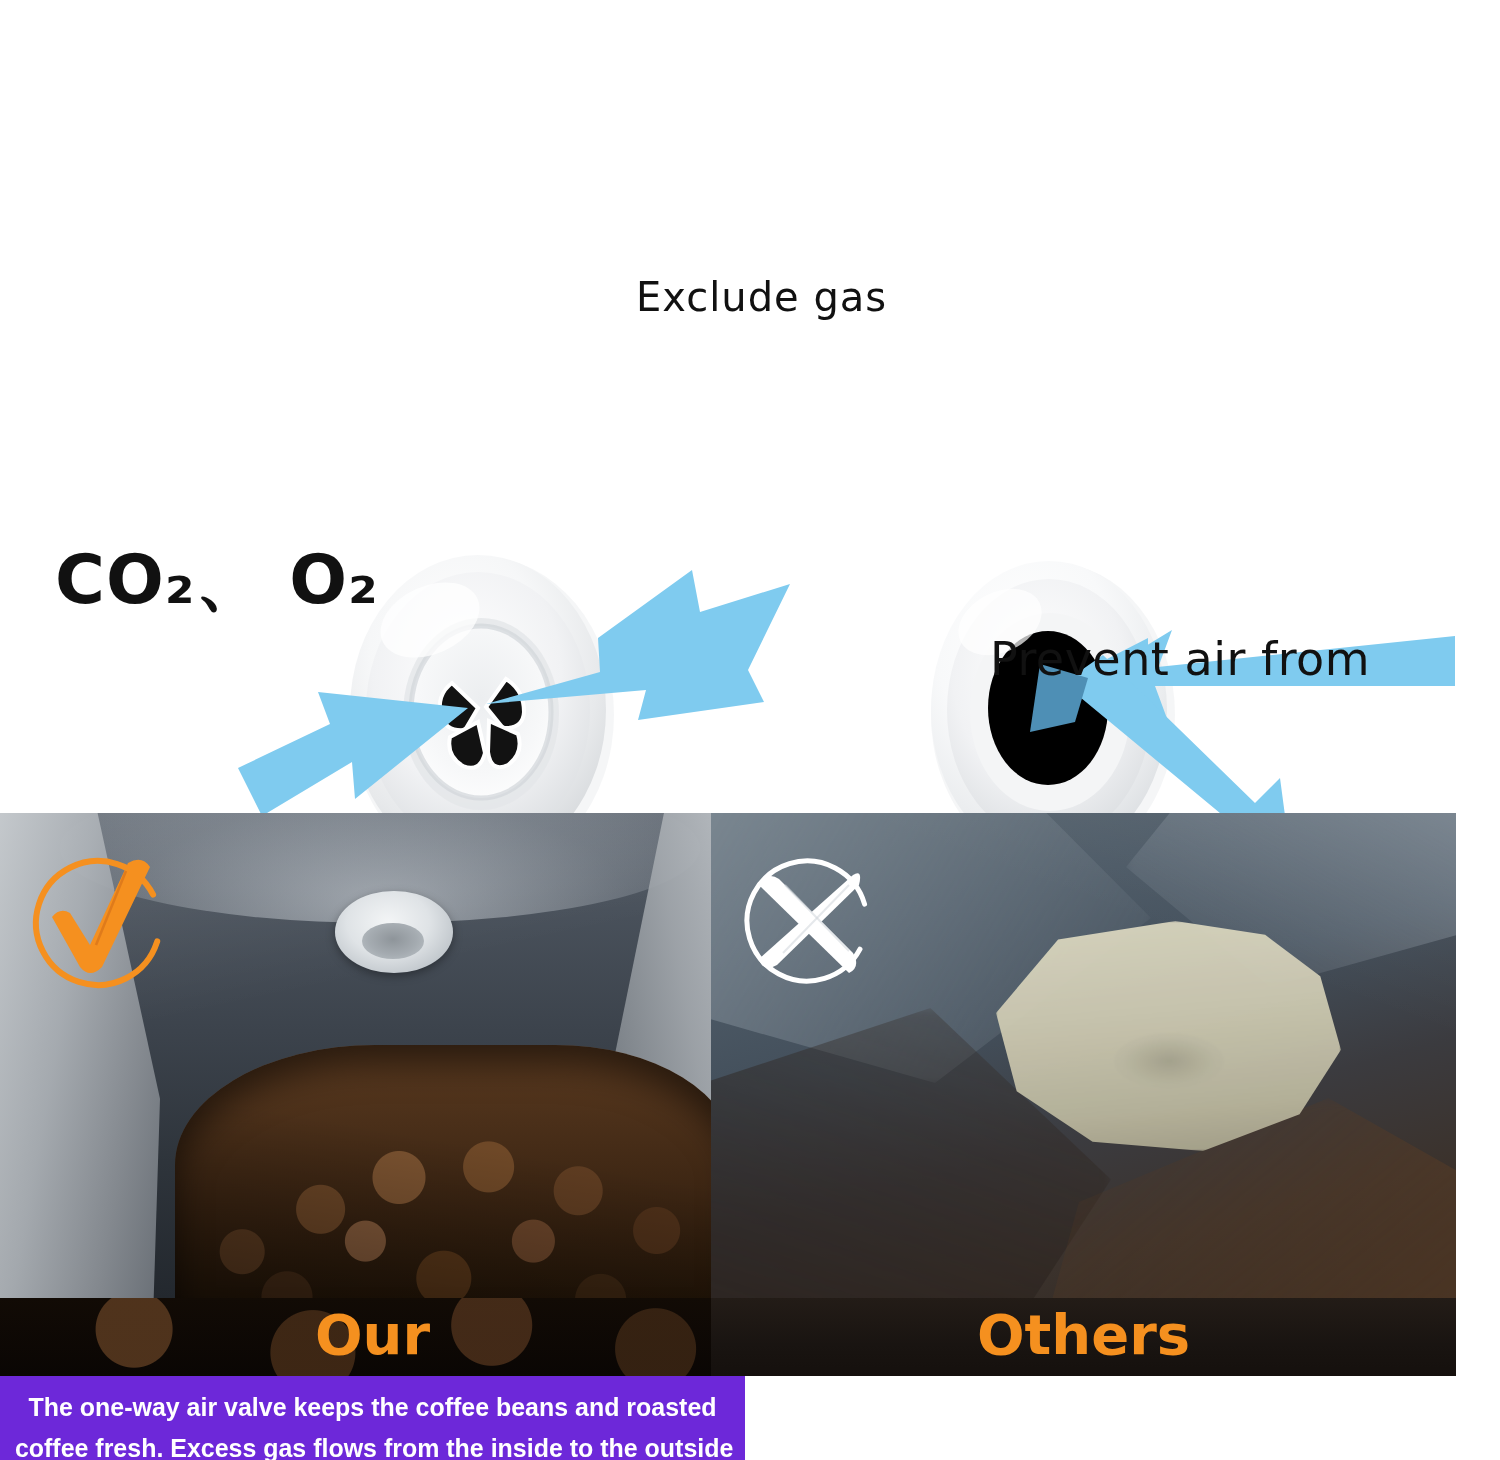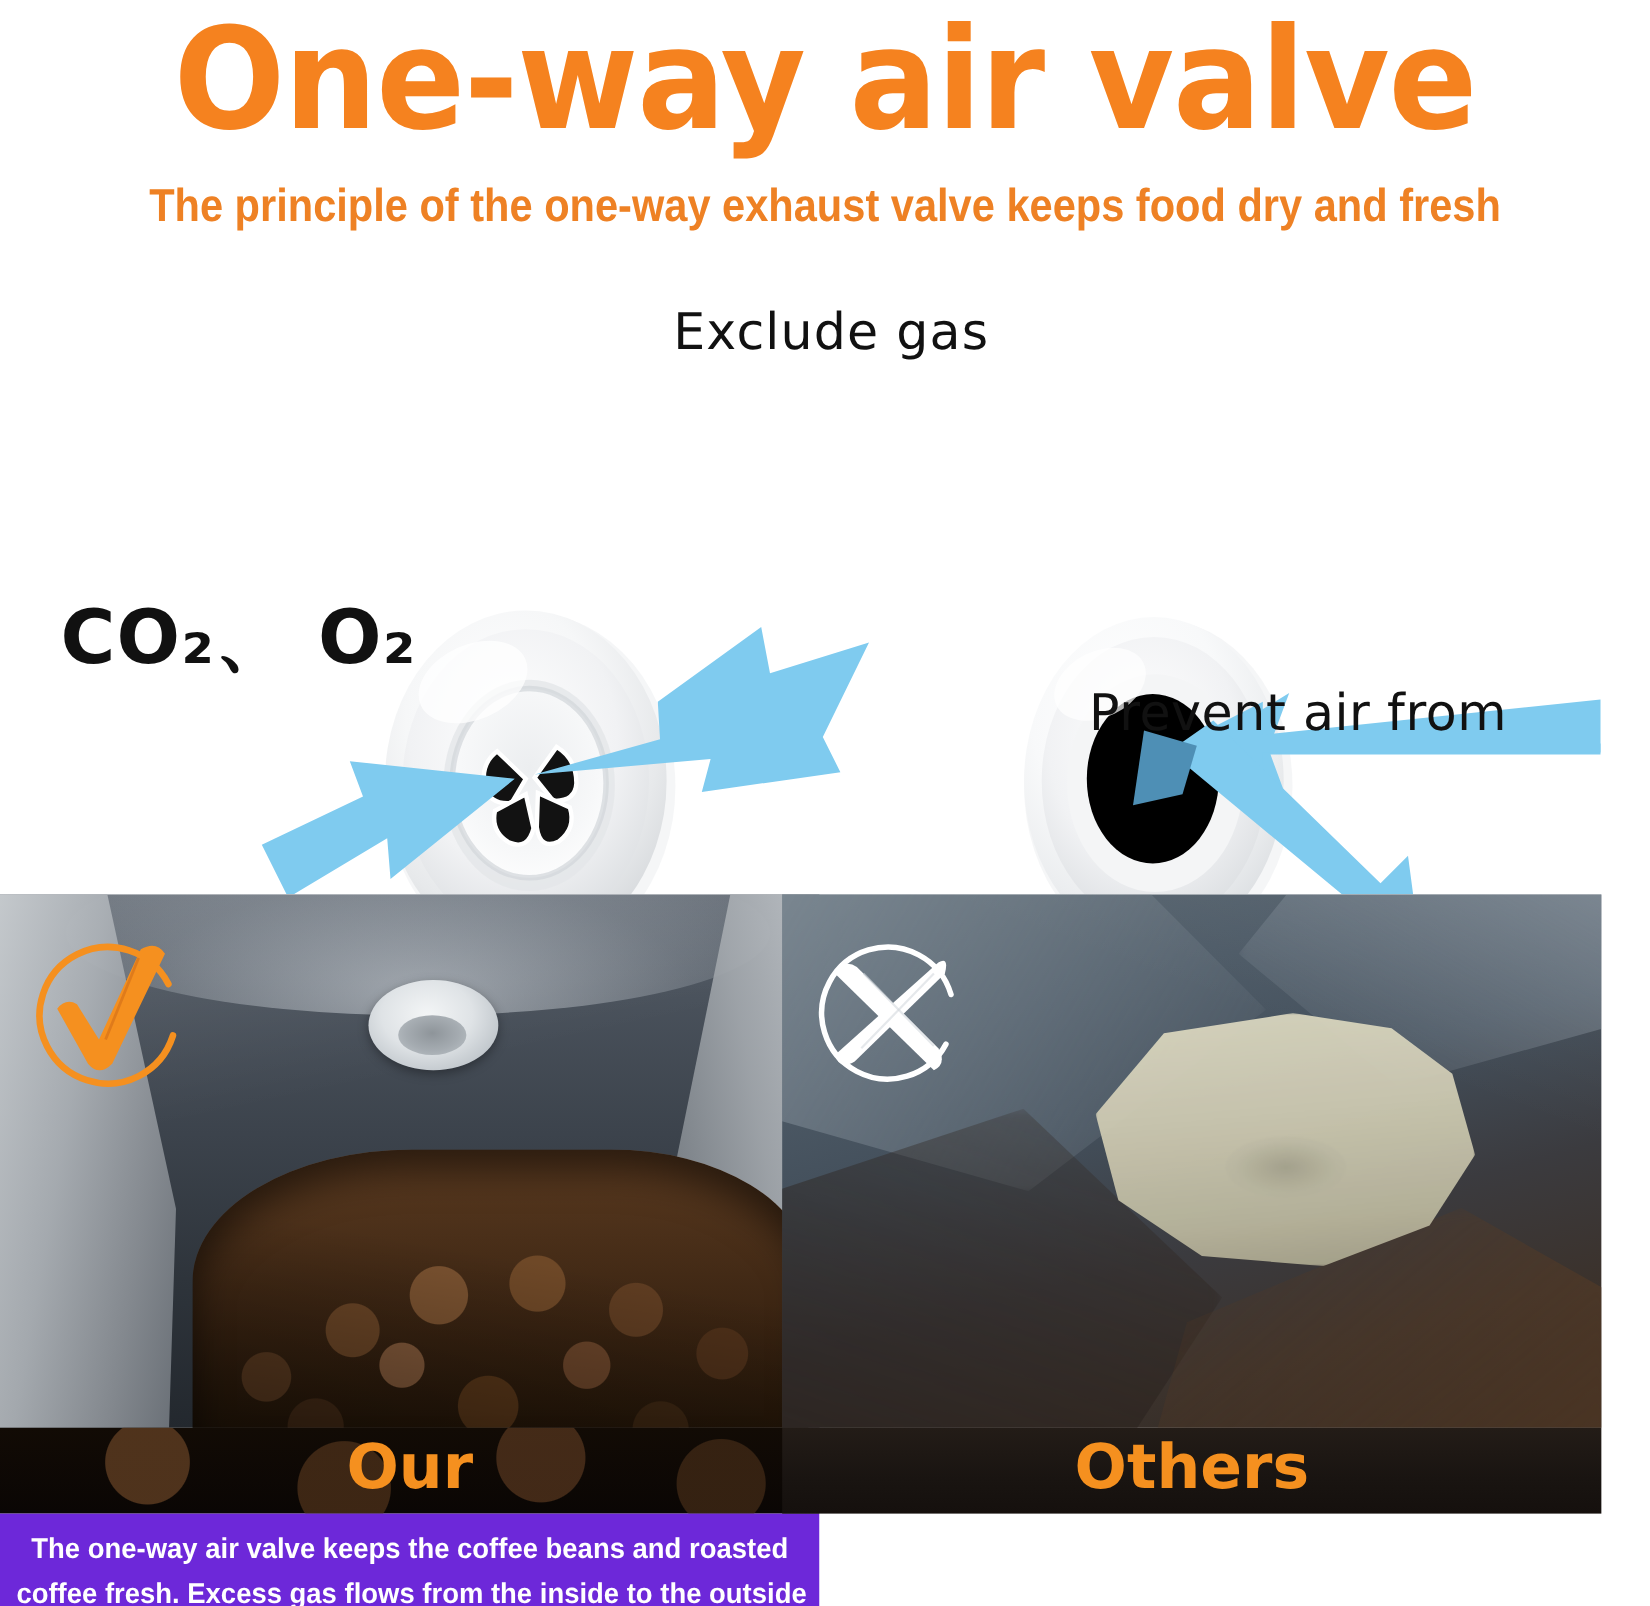--- a/index.html
+++ b/index.html
@@ -63,32 +63,32 @@
   #diagram svg { display: block; }
 
   .dlabel {
     position: absolute;
     font-family: "DejaVu Sans", sans-serif;
     font-weight: 500;
     color: #111111;
     white-space: pre;
   }
   #label-exclude {
-    left: 612px; top: 34px;
-    font-size: 46px;
+    left: 636px; top: 34px;
+    font-size: 40px;
     letter-spacing: 1px;
   }
   #label-co2 {
     left: 55px; top: 295px;
     font-size: 68px;
     font-weight: bold;
     letter-spacing: 1px;
   }
   #label-prevent {
-    left: 990px; top: 384px;
+    left: 990px; top: 395px;
     font-size: 46px;
     line-height: 1.07;
     letter-spacing: 0.5px;
   }
 
   
   #compare {
     position: absolute;
     left: 0; top: 813px;
     width: 1500px; height: 733px;
@@ -309,24 +309,20 @@
     line-height: 41px;
     transform: scaleX(0.96);
   }
   .caption.others p:first-child { padding-top: 10px; }
 </style>
 </head>
 <body>
 
 <div id="page">
 
-  <div id="header">
-    <div id="main-title">One-way air valve</div>
-    <div id="subtitle">The principle of the one-way exhaust valve keeps food dry and fresh</div>
-  </div>
 
   <div id="diagram">
 
     <svg width="1500" height="573" viewBox="0 0 1500 573">
       <defs>
         <radialGradient id="valveBody" cx="42%" cy="32%" r="72%">
           <stop offset="0%" stop-color="#ffffff"></stop>
           <stop offset="48%" stop-color="#f6f7f8"></stop>
           <stop offset="78%" stop-color="#e7e9eb"></stop>
           <stop offset="100%" stop-color="#d6d9dc"></stop>

